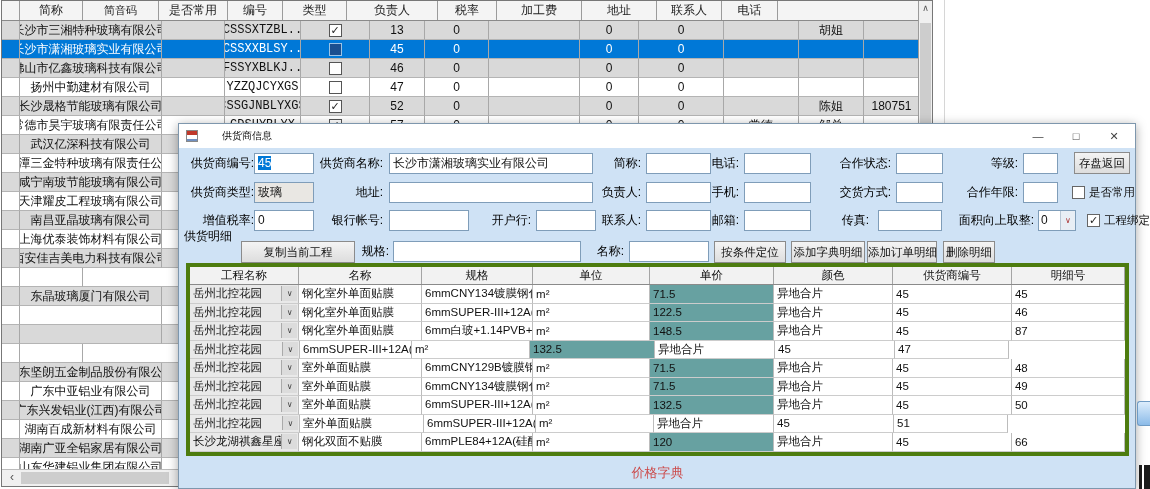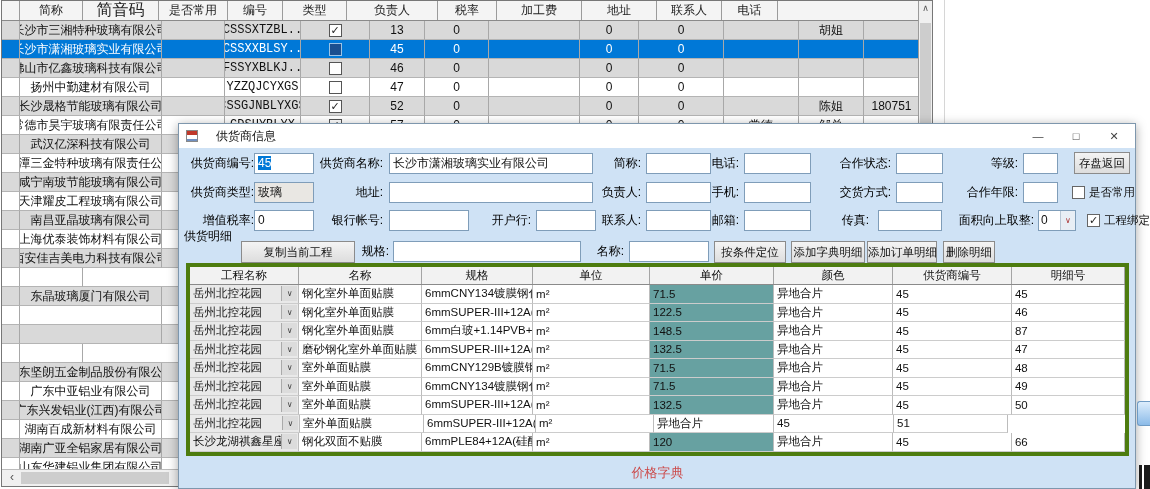--- a/index.html
+++ b/index.html
@@ -34,21 +34,21 @@
   .hscroll .arr{position:absolute;left:2px;top:0;width:16px;height:16px;text-align:center;font-size:12px;line-height:15px;color:#555}
   .hthumb{position:absolute;left:19px;top:2px;width:148px;height:12px;background:#cdcdcd}
   .corner{position:absolute;right:0;bottom:0;width:14px;height:17px;background:#f0f0f0}
   .vline2{position:absolute;left:944px;top:0;width:1px;height:123px;background:#d6d6d6}
   
   .dlg{position:absolute;left:178px;top:123px;width:958px;height:366px;background:#cfe2f5;
        border:1px solid #7e97ad;box-sizing:border-box;box-shadow:0 2px 10px rgba(0,0,0,.35)}
   .tbar{height:24px;background:#fff;display:flex;align-items:center;position:relative}
   .dicon{width:12px;height:12px;margin-left:7px;border:1px solid #888;box-sizing:border-box;
          background:linear-gradient(180deg,#c0392b 0 4px,#fff 4px 8px,#6f8fc0 8px 12px)}
-  .dtitle{margin-left:18px;font-size:12px;color:#111}
+  .dtitle{margin-left:24px;font-size:10px;color:#111}
   .wbtns{position:absolute;right:2px;top:0;height:24px;display:flex}
   .wb{width:38px;height:24px;display:flex;align-items:center;justify-content:center;font-size:11px;color:#444}
   .lb{position:absolute;height:21px;line-height:21px;font-size:12px;text-align:right;white-space:nowrap;color:#000}
   .tb{position:absolute;height:21px;line-height:19px;background:#fff;border:1px solid #7f9db9;
       box-sizing:border-box;font-size:12px;padding:0 3px;white-space:nowrap;overflow:hidden}
   .tb.ro{background:#e9e7e3}
   .selhl{background:#0078d7;color:#fff}
   .bt{position:absolute;height:22px;line-height:20px;background:linear-gradient(#f4f4f4,#dddddd);
       border:1px solid #8b8b8b;box-sizing:border-box;font-size:11.5px;text-align:center;white-space:nowrap}
   .cbx{position:absolute;width:13px;height:13px;background:#fff;border:1px solid #666;box-sizing:border-box;
@@ -78,21 +78,21 @@
   .fragdark{position:absolute;left:1139px;top:465px;width:11px;height:24px;
             background:linear-gradient(90deg,#1c1c1c 0 3px,#fff 3px 5px,#1c1c1c 5px 11px)}
 </style>
 </head>
 <body>
 
 <div class="grid">
   <div class="ghead">
     <div class="gc rh"></div>
     <div class="gc cabbr">简称</div>
-    <div class="gc ccode" style="font-family:Liberation Serif, serif;font-size:16px">简音码</div>
+    <div class="gc ccode" style="font-family:Liberation Serif, serif;font-size:11px">简音码</div>
     <div class="gc cchk">是否常用</div>
     <div class="gc cid">编号</div>
     <div class="gc ctype">类型</div>
     <div class="gc cldr">负责人</div>
     <div class="gc ctax">税率</div>
     <div class="gc cfee">加工费</div>
     <div class="gc caddr">地址</div>
     <div class="gc cct">联系人</div>
     <div class="gc cph">电话</div>
   </div>
@@ -441,21 +441,20 @@
         <div class="dc c5 pr">148.5</div>
         <div class="dc c6">异地合片</div>
         <div class="dc c7">45</div>
         <div class="dc c8">87</div>
       </div>
     <div class="dgrow">
         <div class="dc c1 combo">
           <span>岳州北控花园</span>
           <span class="ca">∨</span>
         </div>
-        <div class="dc c2">磨砂钢化室外单面贴膜</div>
         <div class="dc c3">6mmSUPER-III+12A(硅..</div>
         <div class="dc c4">m²</div>
         <div class="dc c5 pr">132.5</div>
         <div class="dc c6">异地合片</div>
         <div class="dc c7">45</div>
         <div class="dc c8">47</div>
       </div>
     <div class="dgrow">
         <div class="dc c1 combo">
           <span>岳州北控花园</span>

